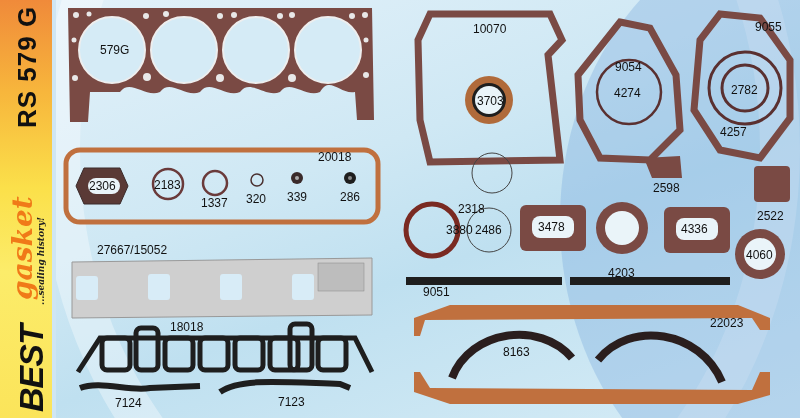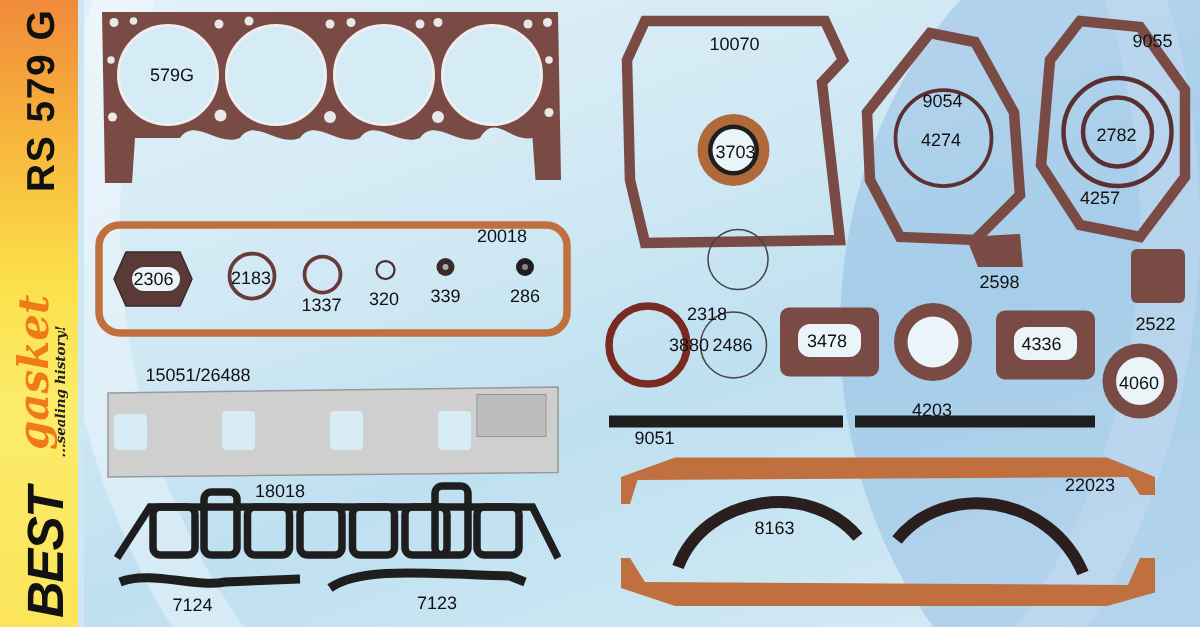--- a/index.html
+++ b/index.html
@@ -133,21 +133,21 @@
   </svg>
 
   <div class="lbl" style="left:100px;top:43px;">579G</div>
   <div class="lbl" style="left:318px;top:150px;">20018</div>
   <div class="lbl" style="left:89px;top:179px;">2306</div>
   <div class="lbl" style="left:154px;top:178px;">2183</div>
   <div class="lbl" style="left:201px;top:196px;">1337</div>
   <div class="lbl" style="left:246px;top:192px;">320</div>
   <div class="lbl" style="left:287px;top:190px;">339</div>
   <div class="lbl" style="left:340px;top:190px;">286</div>
-  <div class="lbl" style="left:97px;top:243px;">15051/26488</div>
+  <div class="lbl" style="left:97px;top:243px;">27667/15052</div>
   <div class="lbl" style="left:170px;top:320px;">18018</div>
   <div class="lbl" style="left:115px;top:396px;">7124</div>
   <div class="lbl" style="left:278px;top:395px;">7123</div>
   <div class="lbl" style="left:473px;top:22px;">10070</div>
   <div class="lbl" style="left:477px;top:94px;">3703</div>
   <div class="lbl" style="left:615px;top:44px;margin-top:16px;">9054</div>
   <div class="lbl" style="left:614px;top:86px;">4274</div>
   <div class="lbl" style="left:755px;top:20px;">9055</div>
   <div class="lbl" style="left:731px;top:83px;">2782</div>
   <div class="lbl" style="left:720px;top:125px;">4257</div>

